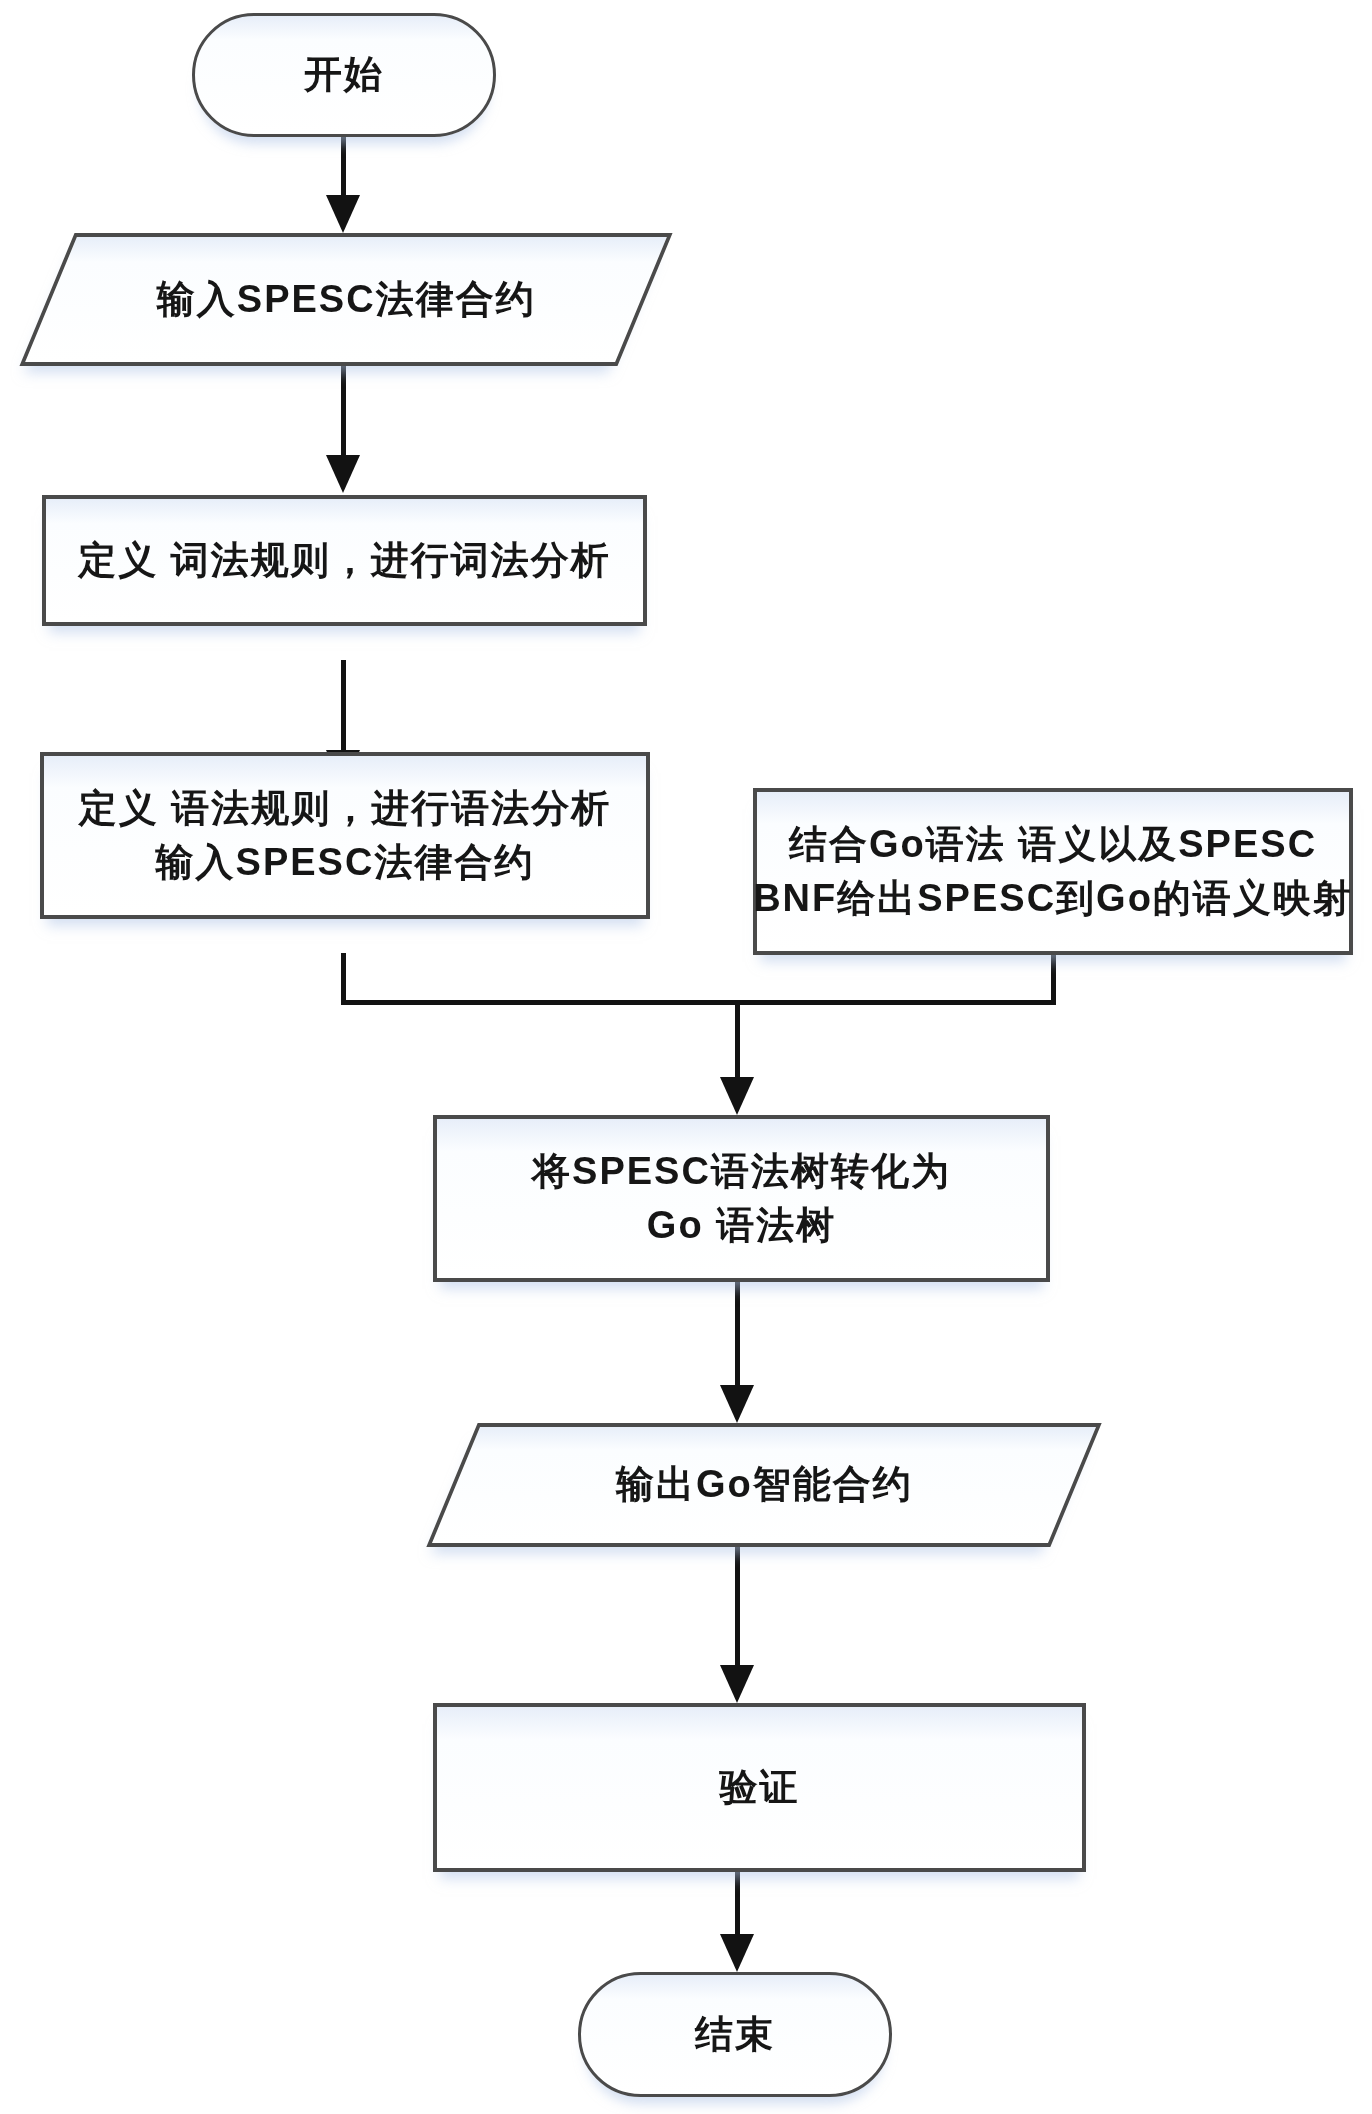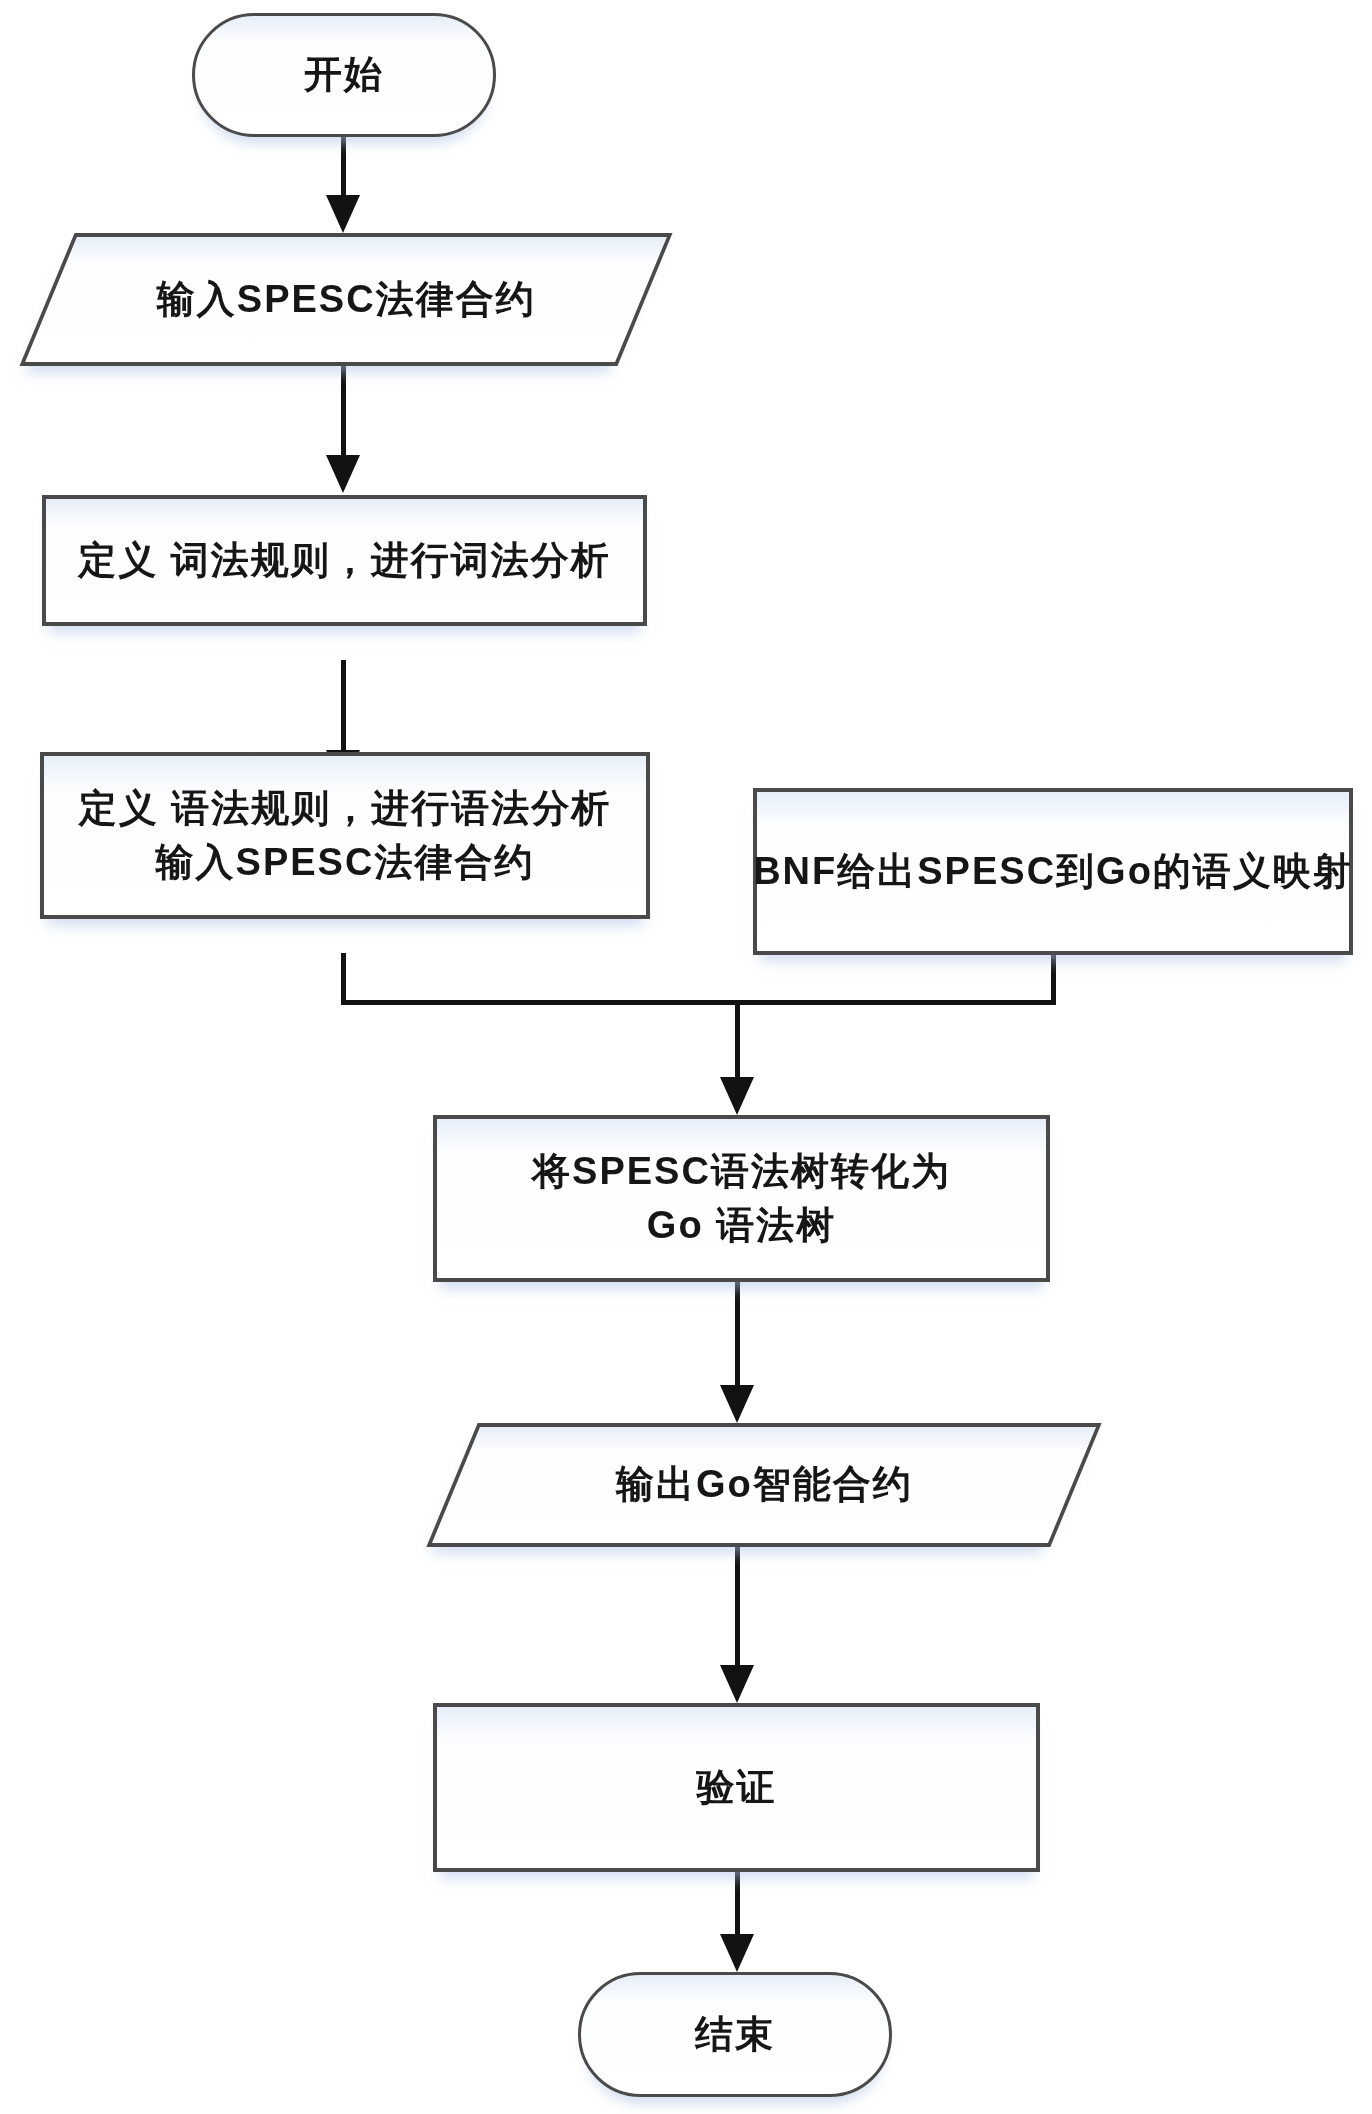--- a/index.html
+++ b/index.html
@@ -26,21 +26,21 @@
       border-top:38px solid #121212;}
 
   
   #n-start  {left:192px;top:13px;  width:304px;height:124px;}
   #n-input  {left:47px; top:233px; width:598px;height:133px;}
   #n-lex    {left:42px; top:495px; width:605px;height:131px;}
   #n-syntax {left:40px; top:752px; width:610px;height:167px;}
   #n-mapping{left:753px;top:788px; width:600px;height:167px;}
   #n-convert{left:433px;top:1115px;width:617px;height:167px;}
   #n-output {left:452px;top:1423px;width:624px;height:124px;}
-  #n-verify {left:433px;top:1703px;width:607px;height:169px;}
+  #n-verify {left:433px;top:1703px;width:653px;height:169px;}
   #n-end    {left:578px;top:1972px;width:314px;height:125px;text-align:right;}
 
   
   #e1-l{left:341px;top:137px;width:5px;height:60px;}   #e1-h{left:326px;top:195px;}
   #e2-l{left:341px;top:366px;width:5px;height:91px;}   #e2-h{left:326px;top:455px;}
   #e3-l{left:341px;top:660px;width:5px;height:92px;}   #e3-h{left:326px;top:750px;}
   #e4-s1{left:341px;top:953px;width:5px;height:52px;}
   #e4-s2{left:1051px;top:953px;width:5px;height:52px;}
   #e4-bar{left:341px;top:1000px;width:715px;height:5px;}
   #e4-l{left:735px;top:1000px;width:5px;height:79px;}  #e4-h{left:720px;top:1077px;}
@@ -88,20 +88,21 @@
   <div class="shape" id="n-lex">
     <span>定义 词法规则，进行词法分析</span>
   </div>
 
   <div class="shape" id="n-syntax">
     <div>定义 语法规则，进行语法分析</div>
     <div>输入SPESC法律合约</div>
   </div>
 
   <div class="shape" id="n-mapping">
+    <div>结合Go语法 语义以及SPESC</div>
     <div>BNF给出SPESC到Go的语义映射</div>
   </div>
 
   <div class="shape" id="n-convert">
     <div>将SPESC语法树转化为</div>
     <div>Go 语法树</div>
   </div>
 
   <div class="shape para" id="n-output">
     <span class="unskew">输出Go智能合约</span>

